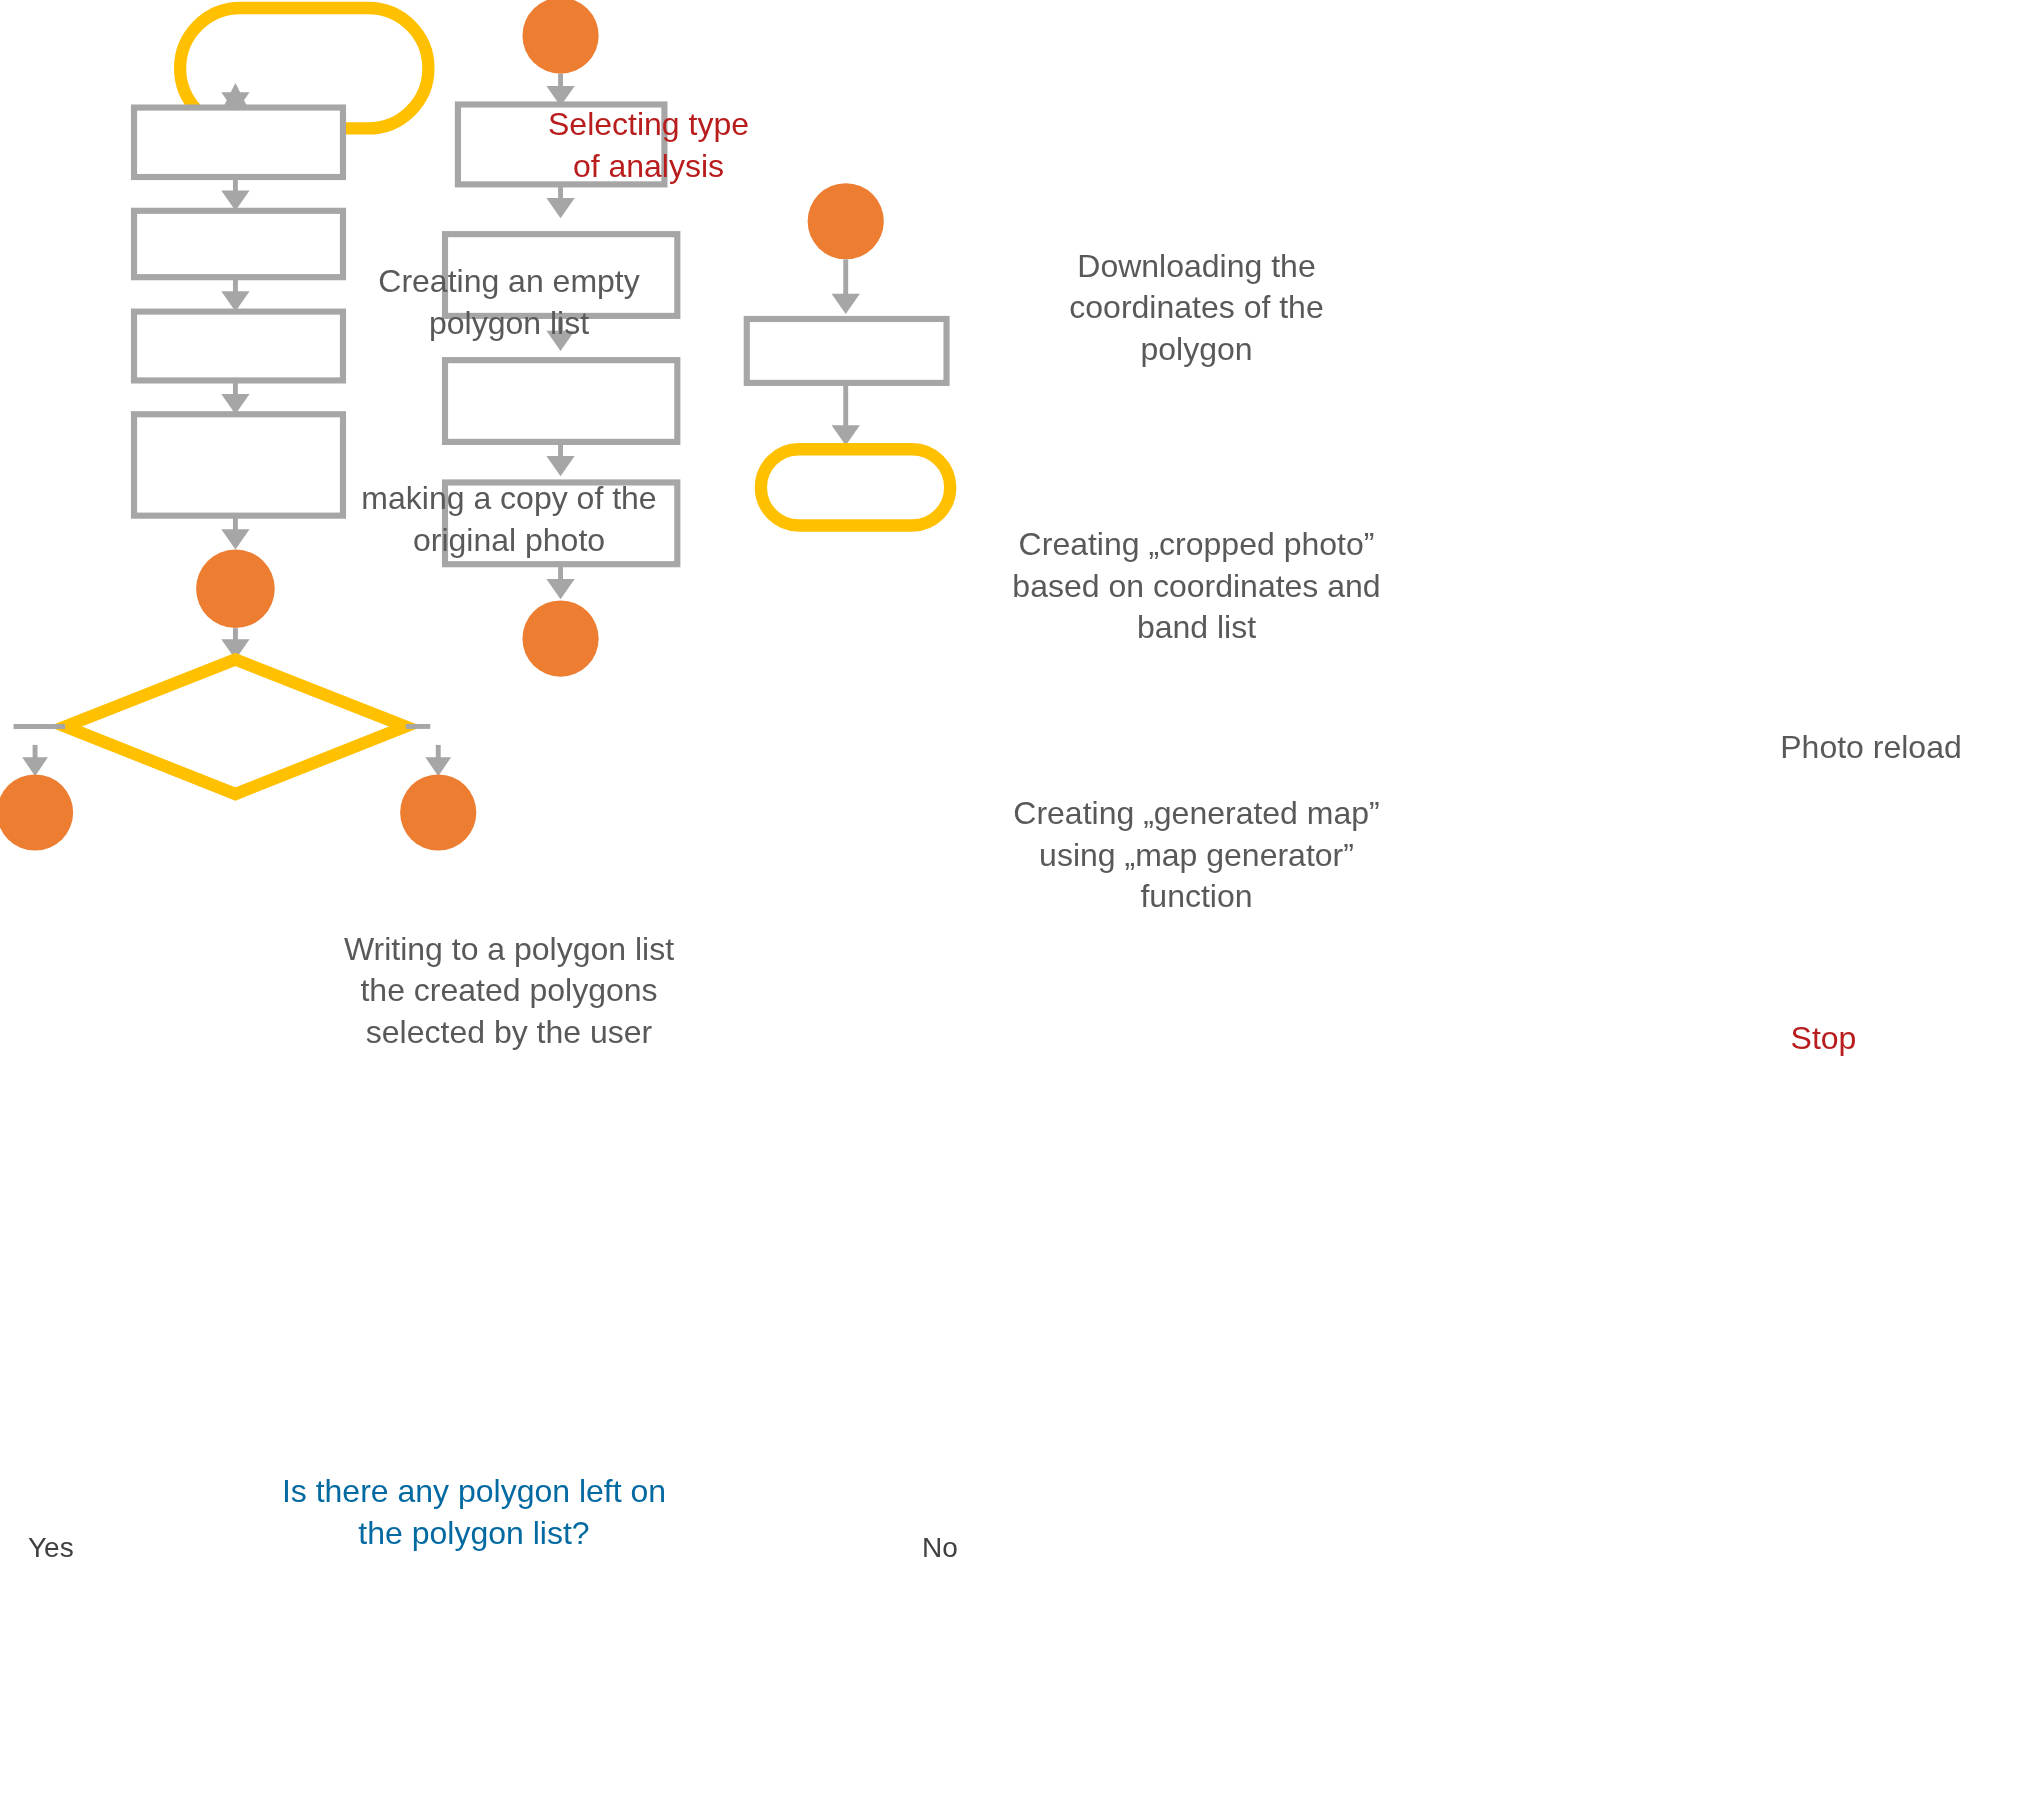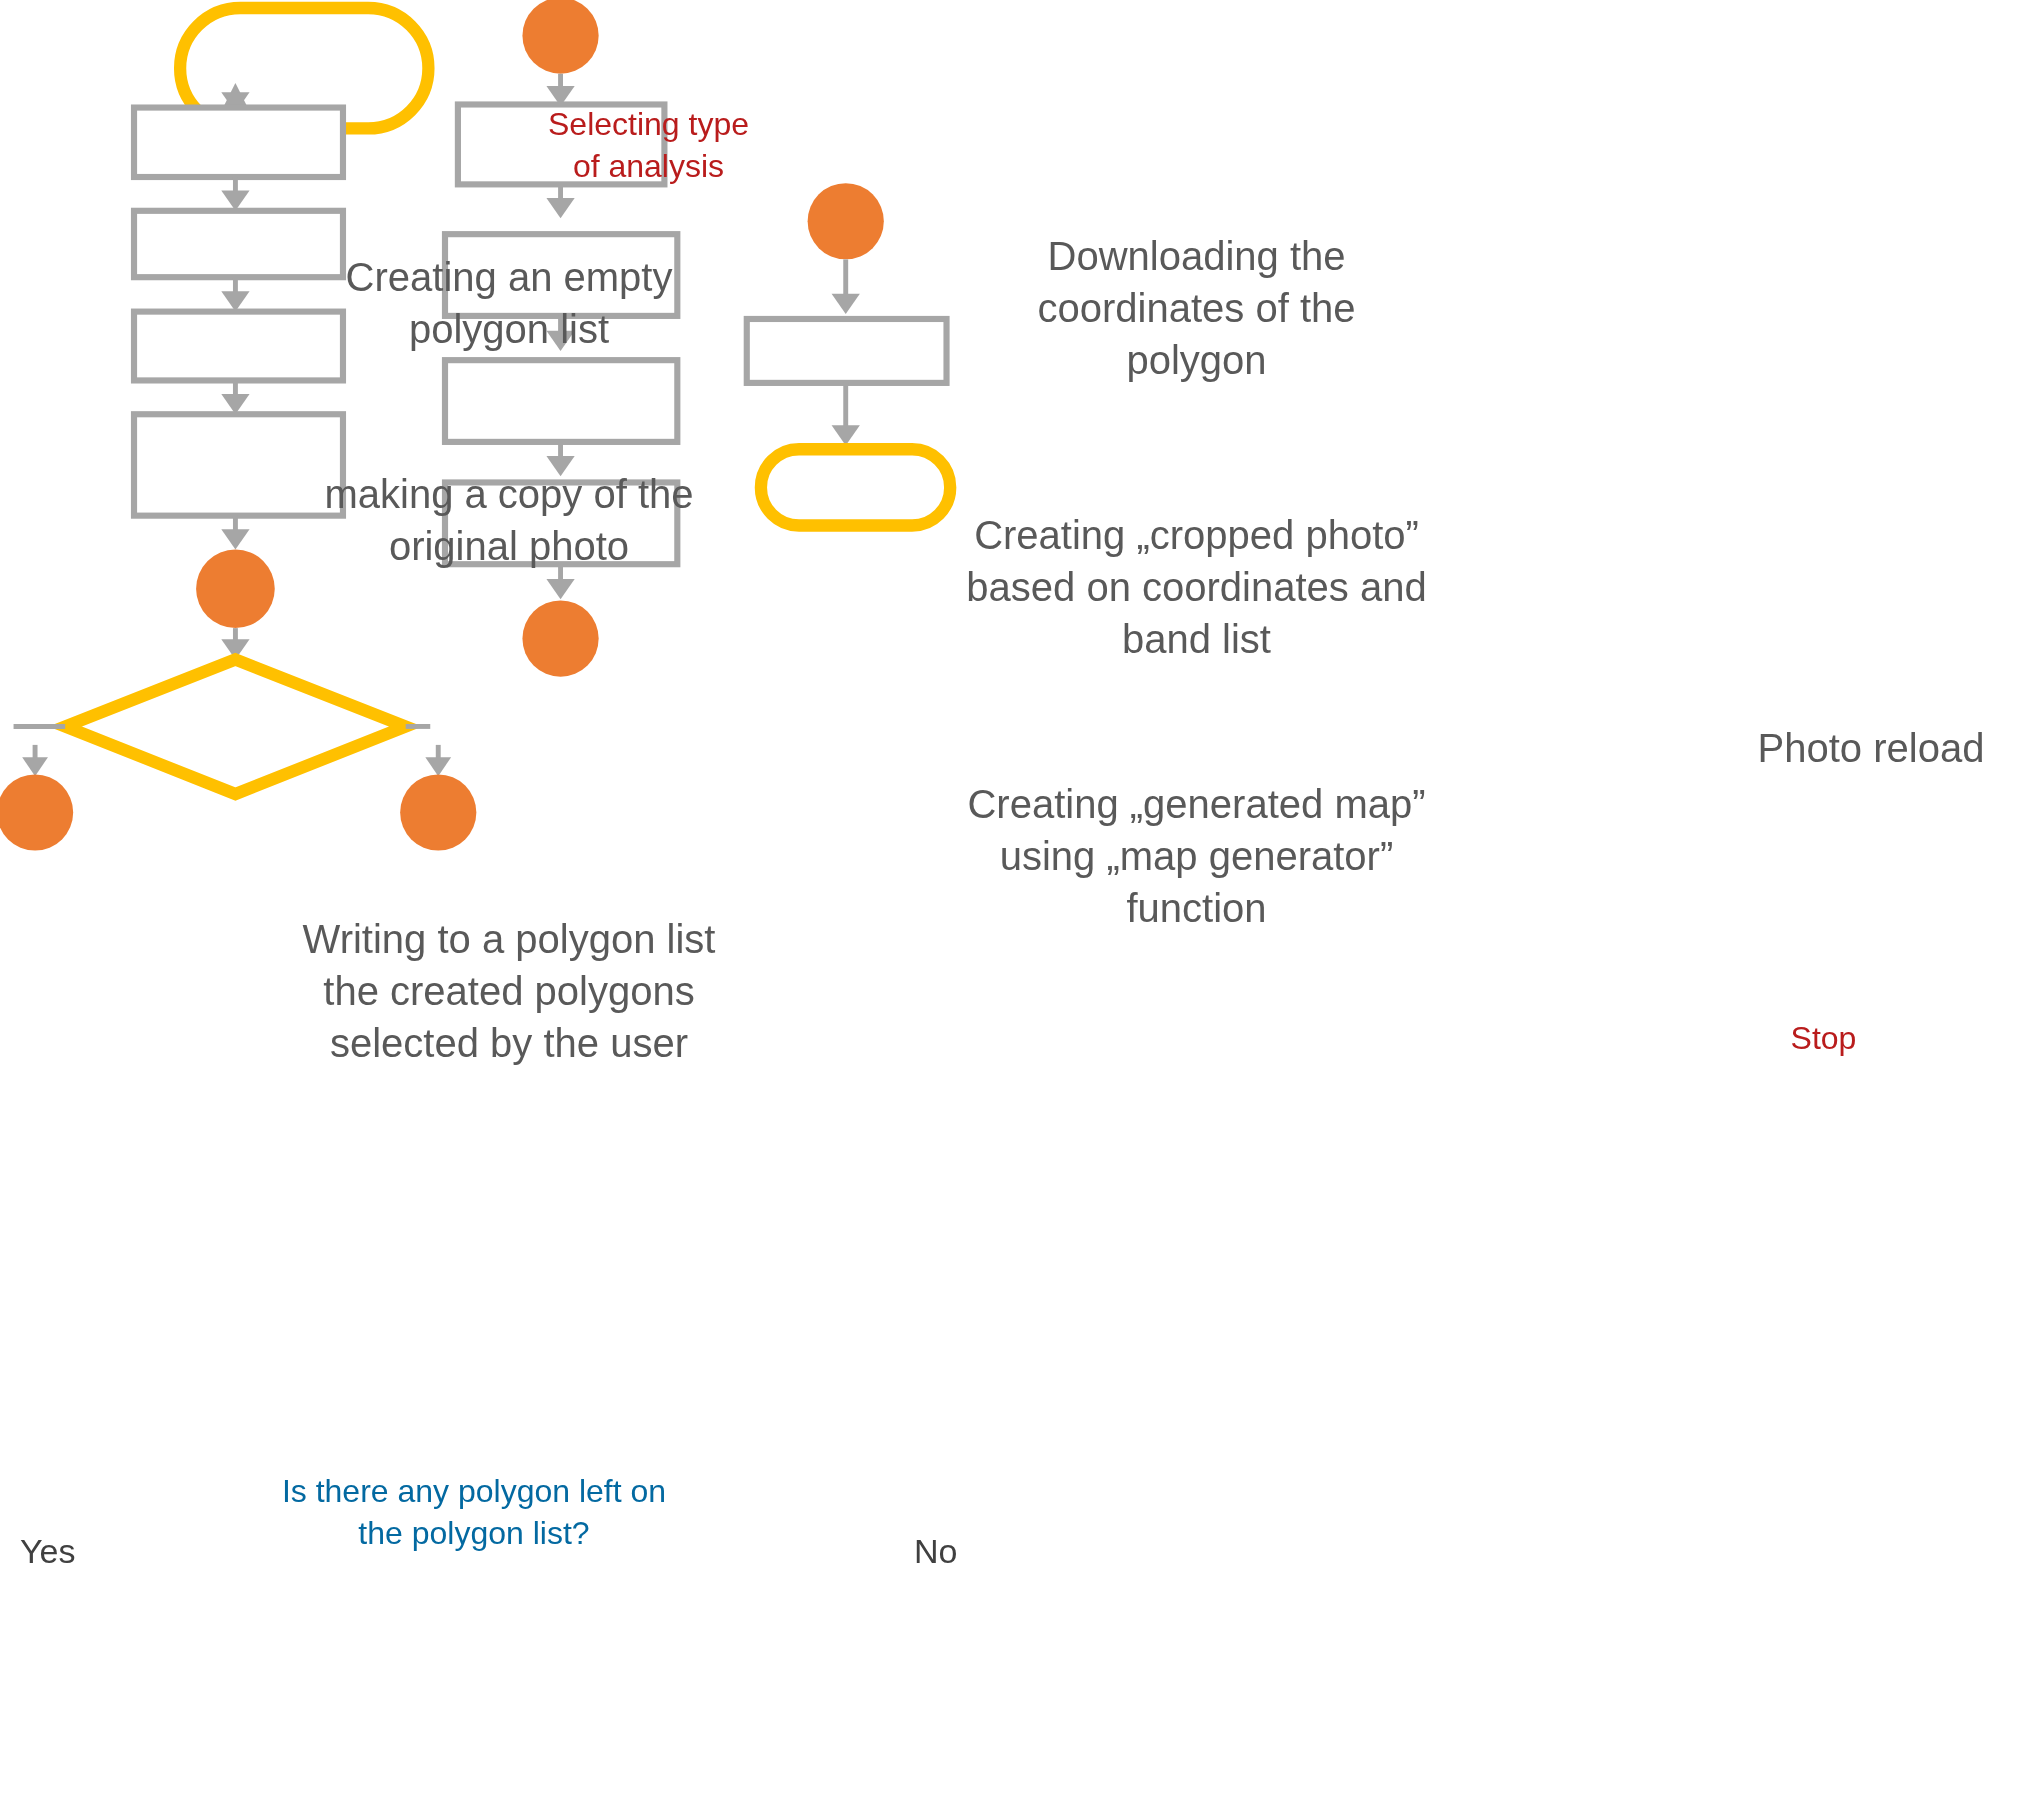--- a/index.html
+++ b/index.html
@@ -31,41 +31,42 @@
     display: flex;
     align-items: center;
     justify-content: center;
     text-align: center;
     line-height: 1.30;
     pointer-events: none;
     white-space: pre-line;
   }
   .process-text {
     color: #595959;
-    font-size: 40px;
+    font-size: 32px;
   }
   .terminal-text {
     color: #b91c1c;
     font-size: 32px;
   }
   .decision-text {
     color: #0369a1;
     font-size: 32px;
   }
   .connector-text {
     color: #ffffff;
     font-size: 34px;
   }
   .edge-label {
     color: #404040;
-    font-size: 34px;
+    font-size: 28px;
     position: absolute;
     display: flex;
     align-items: center;
     white-space: nowrap;
+    margin-left: 8px;
   }
 </style>
 </head>
 <body>
 
 <div id="flowchart-root">
 
   <svg class="layer" viewBox="0 0 3311 2932" xmlns="http://www.w3.org/2000/svg">
     <defs>
       <marker id="arrowhead" markerWidth="5" markerHeight="5" refX="2.5" refY="2.5" orient="auto" markerUnits="strokeWidth">

